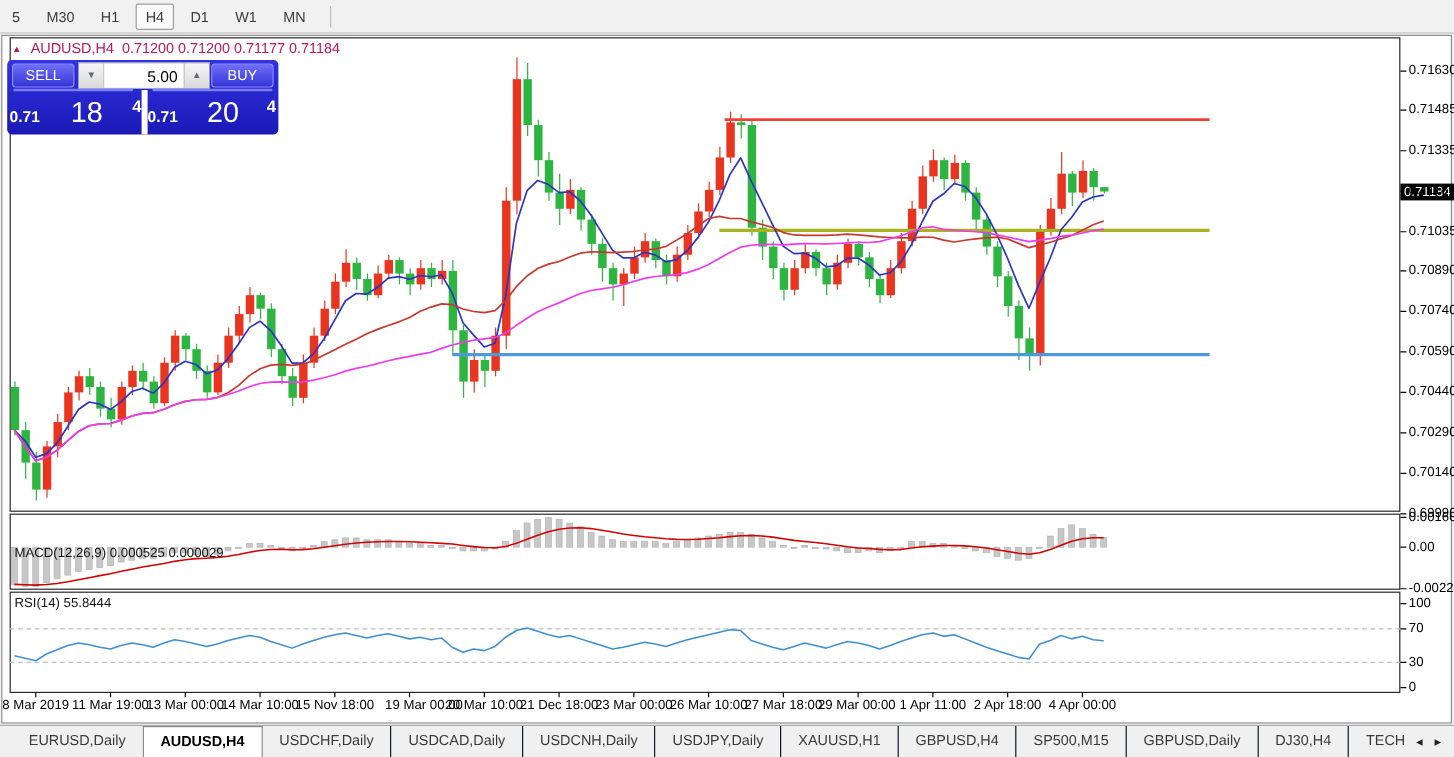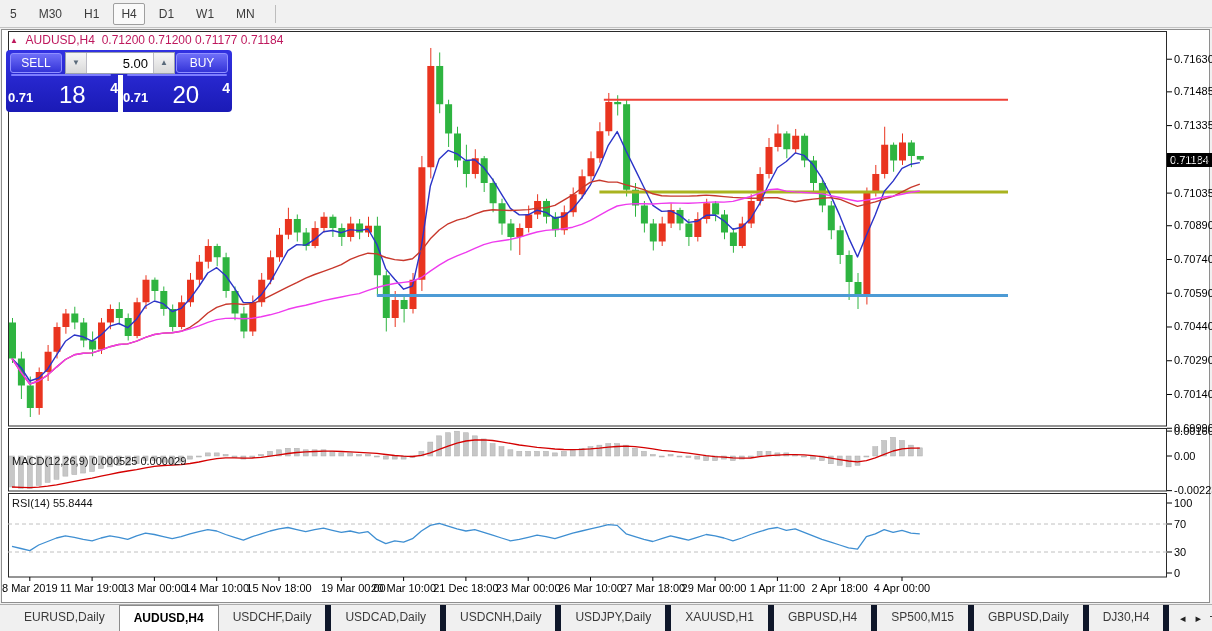--- a/index.html
+++ b/index.html
@@ -43,21 +43,21 @@
   .price-half{position:absolute;top:26px;height:34px;display:flex;align-items:flex-end;
     justify-content:space-between;color:#fff;cursor:default;}
   .ph-l{left:2px;width:110px;} .ph-r{left:117px;width:107px;}
   .w-gap{position:absolute;left:112px;top:25px;width:5px;height:37px;background:#fff;}
   .pp{font-size:13px;font-weight:bold;margin:0 3px 5px 0;}
   .pb{font-size:24px;line-height:30px;}
   .ps{font-size:14px;font-weight:bold;position:relative;top:-14px;margin-left:2px;}
   
   .tabbar{position:absolute;left:0;top:604px;width:1212px;height:27px;background:#f0f0f0;
     border-top:1px solid #adadad;display:flex;align-items:stretch;padding-left:10px;overflow:hidden;}
-  .tab{font-size:12px;color:#3a3a3a;padding:5px 14px 0 14px;border-left:6px solid #0f172a;cursor:default;white-space:nowrap;}
+  .tab{font-size:12px;color:#3a3a3a;padding:5px 14px 0 14px;border-left:1px solid #0f172a;cursor:default;white-space:nowrap;}
   .tab:first-child{border-left:none;text-align:right;}
   .tab.active{background:#fff;border:1px solid #8b8b8b;border-bottom:none;color:#000;font-weight:bold;}
   .tab.active + .tab{border-left:none;}
   .tab-arrows{position:absolute;right:2px;top:0;height:27px;display:flex;align-items:center;
     background:#f0f0f0;padding:0 4px;}
   .arrow{font-size:11px;color:#222;padding:2px 5px;cursor:default;}
 </style>
 </head>
 <body>
 

